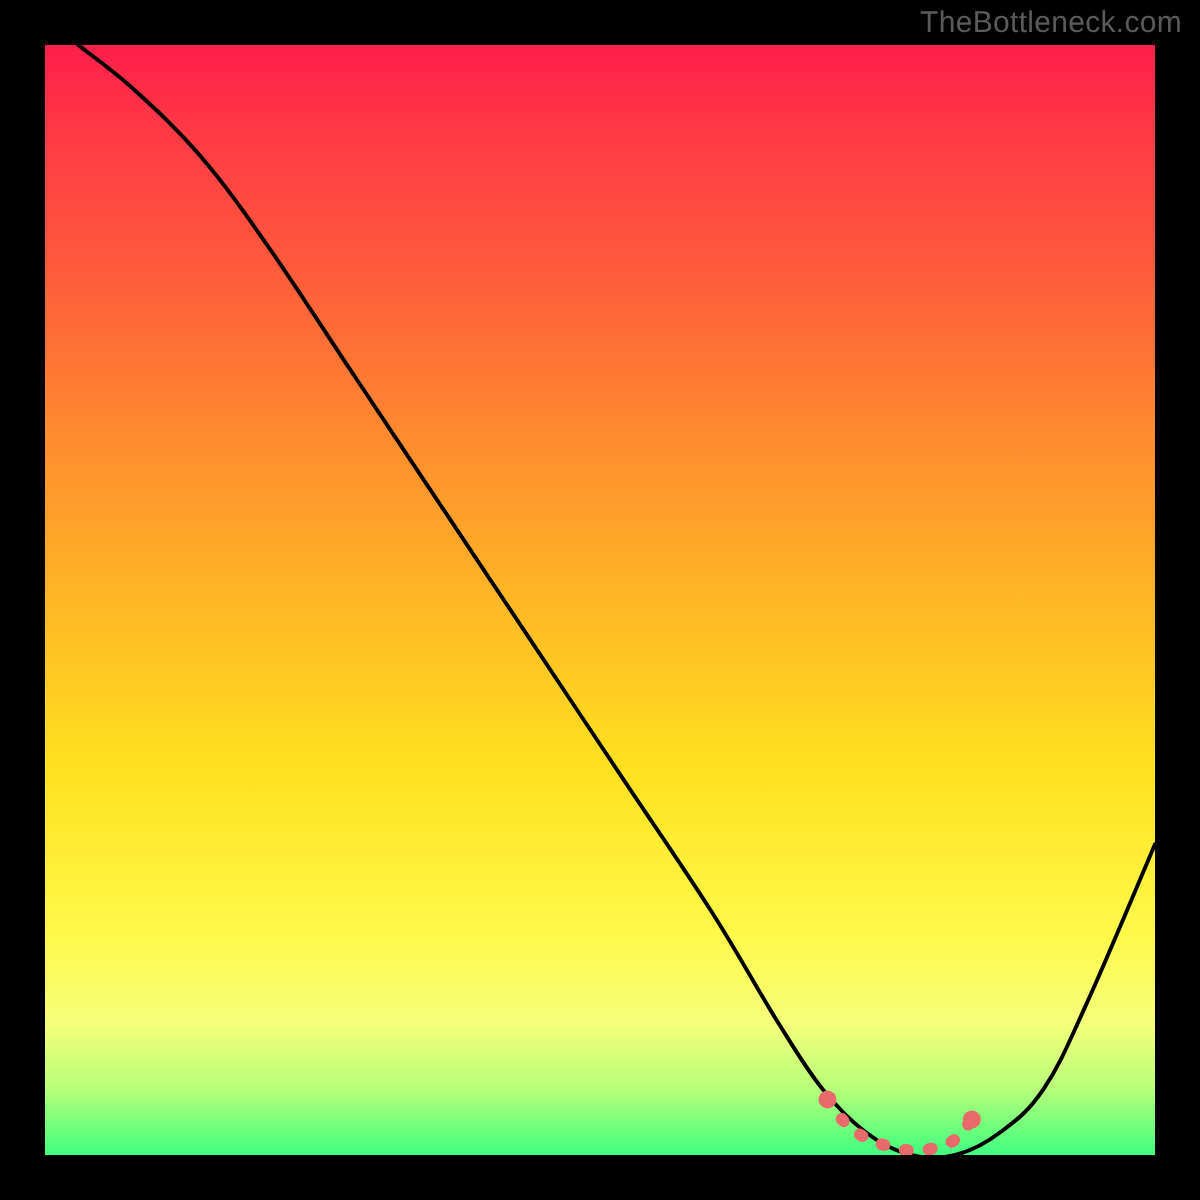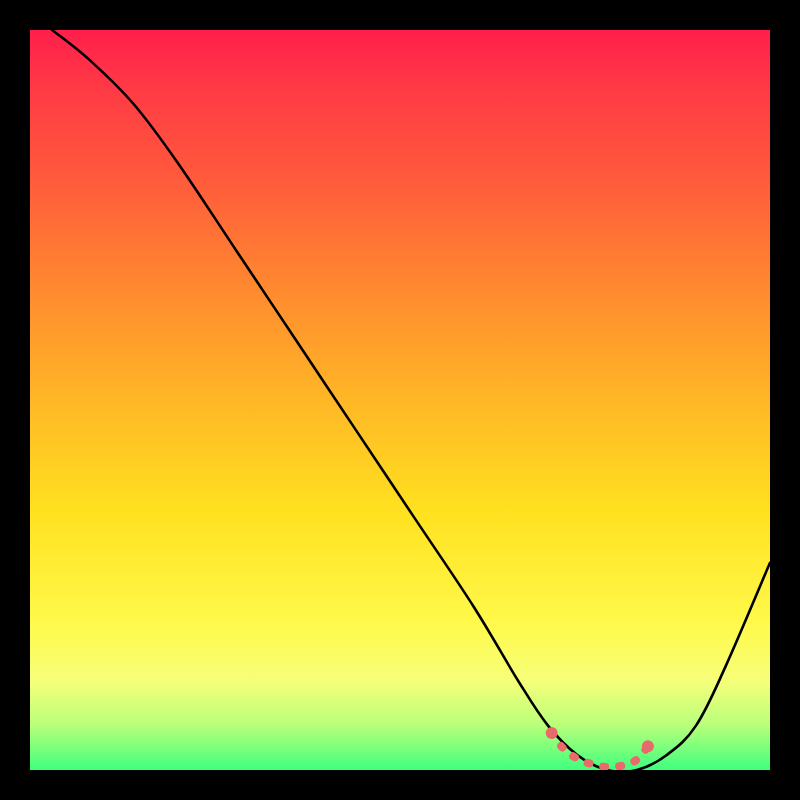--- a/index.html
+++ b/index.html
@@ -54,20 +54,21 @@
   }
   svg.curve {
     position: absolute;
     inset: 0;
   }
 </style>
 </head>
 <body>
 
 <div class="frame">
+  <div class="watermark">TheBottleneck.com</div>
 
   <div class="plot">
     <div class="plot-bg"></div>
     <svg class="curve" viewBox="0 0 740 740" preserveAspectRatio="none">
       <path id="main-curve" fill="none" stroke="#000" stroke-width="2.6" stroke-linecap="round" stroke-linejoin="round" d="M 22.2 0 C 28.86 5.328000000000004, 44.548 16.280000000000022, 59.2 29.600000000000023 C 73.852 42.92000000000002, 87.61600000000001 55.352, 103.60000000000001 74 C 119.584 92.648, 129.352 106.56000000000004, 148 133.20000000000005 C 166.648 159.84000000000003, 185.88800000000003 190.032, 207.20000000000002 222 C 228.512 253.968, 245.08799999999997 278.832, 266.4 310.8 C 287.712 342.76800000000003, 304.288 367.63199999999995, 325.6 399.59999999999997 C 346.91200000000003 431.568, 363.488 456.43199999999996, 384.8 488.4 C 406.112 520.3679999999999, 425.352 547.8960000000001, 444 577.2 C 462.648 606.504, 475.08000000000004 629.888, 488.40000000000003 651.2 C 501.72 672.5120000000001, 507.344 682.28, 518 695.6 C 528.656 708.9200000000001, 536.944 717.2080000000001, 547.6 725.2 C 558.2560000000001 733.192, 566.5440000000001 737.336, 577.2 740 C 587.856 742.664, 596.144 742.664, 606.8 740 C 617.4559999999999 737.336, 625.7439999999999 733.192, 636.4 725.2 C 647.056 717.2080000000001, 655.344 711.5840000000001, 666 695.6 C 676.656 679.616, 682.2799999999999 665.704, 695.5999999999999 636.4 C 708.92 607.096, 732.008 551.448, 740 532.8"></path>
       <path id="highlight-curve" fill="none" stroke-width="8" stroke-linecap="round" stroke-linejoin="round" stroke-dasharray="2 14" d="M 521.6999999999999 703 C 523.698 705.664, 528.1379999999999 713.1379999999999, 532.8 717.8 C 537.462 722.462, 542.272 725.9696, 547.6 728.9 C 552.928 731.8303999999999, 557.072 732.6148000000001, 562.4 734.08 C 567.728 735.5452, 571.8720000000001 736.7736, 577.2 737.04 C 582.528 737.3063999999999, 586.672 736.8919999999999, 592 735.56 C 597.328 734.228, 602.1379999999999 733.1032, 606.8 729.64 C 611.462 726.1768, 615.9019999999999 718.7176000000001, 617.9 716.32" stroke="#e86a6a"></path>
       <g id="highlight-dots">
           <circle cx="521.6999999999999" cy="703" r="6" fill="#e86a6a"></circle>
           <circle cx="617.9" cy="716.32" r="6" fill="#e86a6a"></circle>
         </g>

